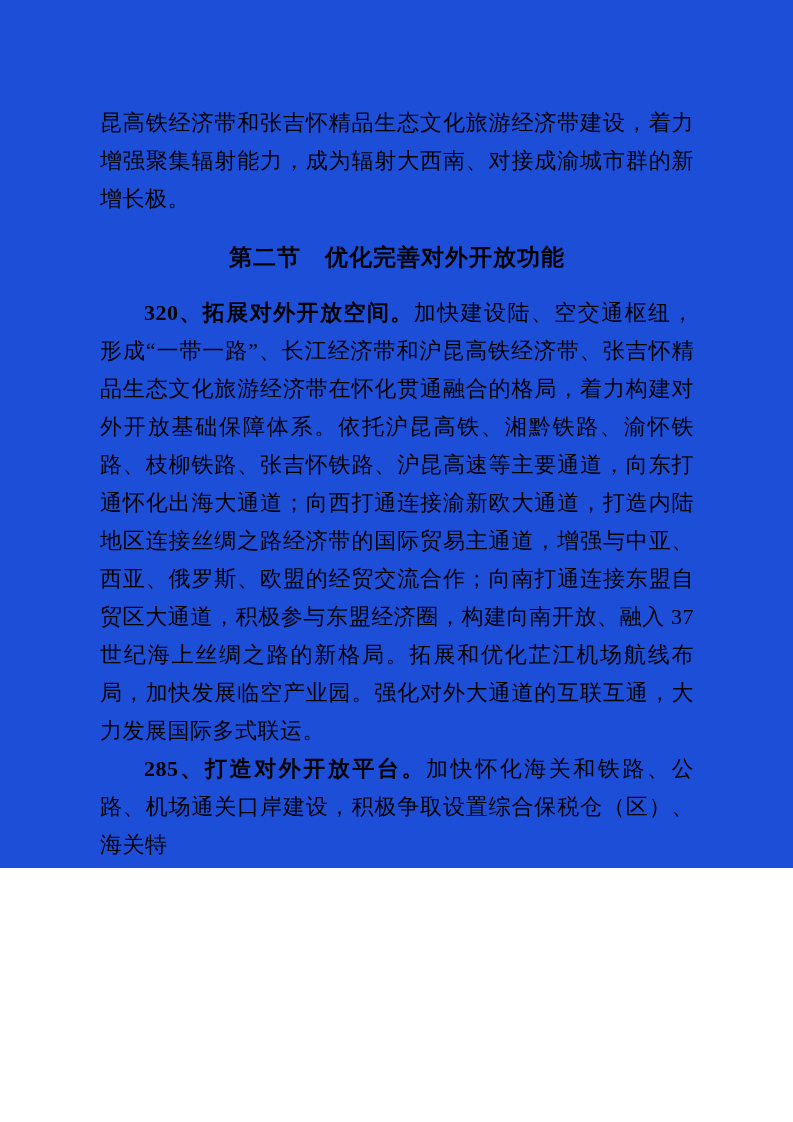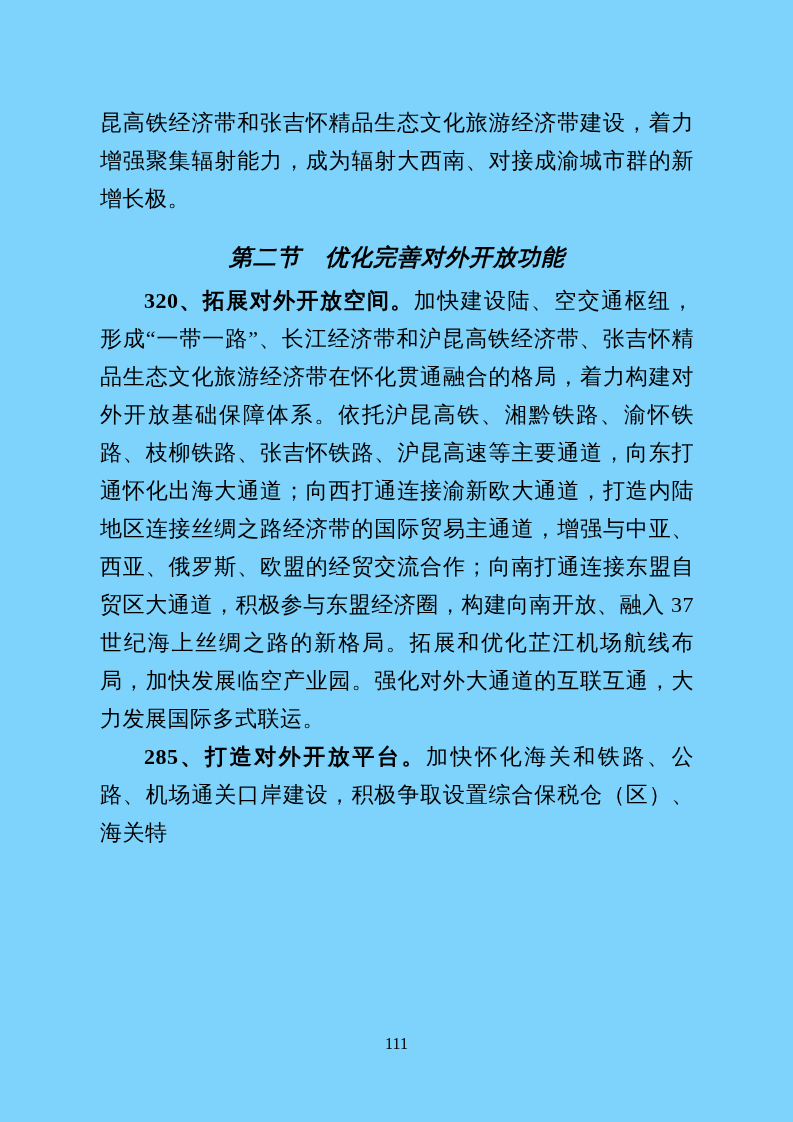--- a/index.html
+++ b/index.html
@@ -3,22 +3,22 @@
 <meta charset="utf-8">
 <style>
   html, body {
     margin: 0;
     padding: 0;
     background: #ffffff;
   }
   .page {
     position: relative;
     width: 793px;
-    height: 1122px;
-    background: #7dd3fc;
+    height: 868px;
+    background: #1d4ed8;
     overflow: hidden;
     font-family: "Liberation Serif", "DejaVu Serif", serif;
     color: #000000;
   }
   .content {
     position: absolute;
     left: 100px;
     top: 104px;
     width: 594px;
     font-size: 22px;
@@ -30,28 +30,27 @@
   .para {
     margin: 0;
   }
   .para.indent {
     text-indent: 2em;
   }
   .para-lead {
     font-weight: bold;
   }
   .section-heading {
-    margin: 20px 0 4px 0;
+    margin: 20px 0 16px 0;
     text-align: center;
     text-indent: 0;
     font-weight: bold;
     font-size: 23px;
     line-height: 40px;
     letter-spacing: 1px;
-    font-style: italic;
   }
   .page-number {
     position: absolute;
     left: 0;
     right: 0;
     bottom: 68px;
     text-align: center;
     font-size: 16px;
     line-height: 20px;
     color: #000000;
@@ -67,14 +66,13 @@
 
 
     <p class="para section-heading">第二节　优化完善对外开放功能</p>
 
     <p class="para indent"><span class="para-lead">320、拓展对外开放空间。</span><span>加快建设陆、空交通枢纽，形成“一带一路”、长江经济带和沪昆高铁经济带、张吉怀精品生态文化旅游经济带在怀化贯通融合的格局，着力构建对外开放基础保障体系。依托沪昆高铁、湘黔铁路、渝怀铁路、枝柳铁路、张吉怀铁路、沪昆高速等主要通道，向东打通怀化出海大通道；向西打通连接渝新欧大通道，打造内陆地区连接丝绸之路经济带的国际贸易主通道，增强与中亚、西亚、俄罗斯、欧盟的经贸交流合作；向南打通连接东盟自贸区大通道，积极参与东盟经济圈，构建向南开放、融入 37 世纪海上丝绸之路的新格局。拓展和优化芷江机场航线布局，加快发展临空产业园。强化对外大通道的互联互通，大力发展国际多式联运。</span></p>
 
     <p class="para indent"><span class="para-lead">285、打造对外开放平台。</span><span>加快怀化海关和铁路、公路、机场通关口岸建设，积极争取设置综合保税仓（区）、海关特</span></p>
 
   </div>
 
-  <div class="page-number">111</div>
 </div>
 
 </body></html>

